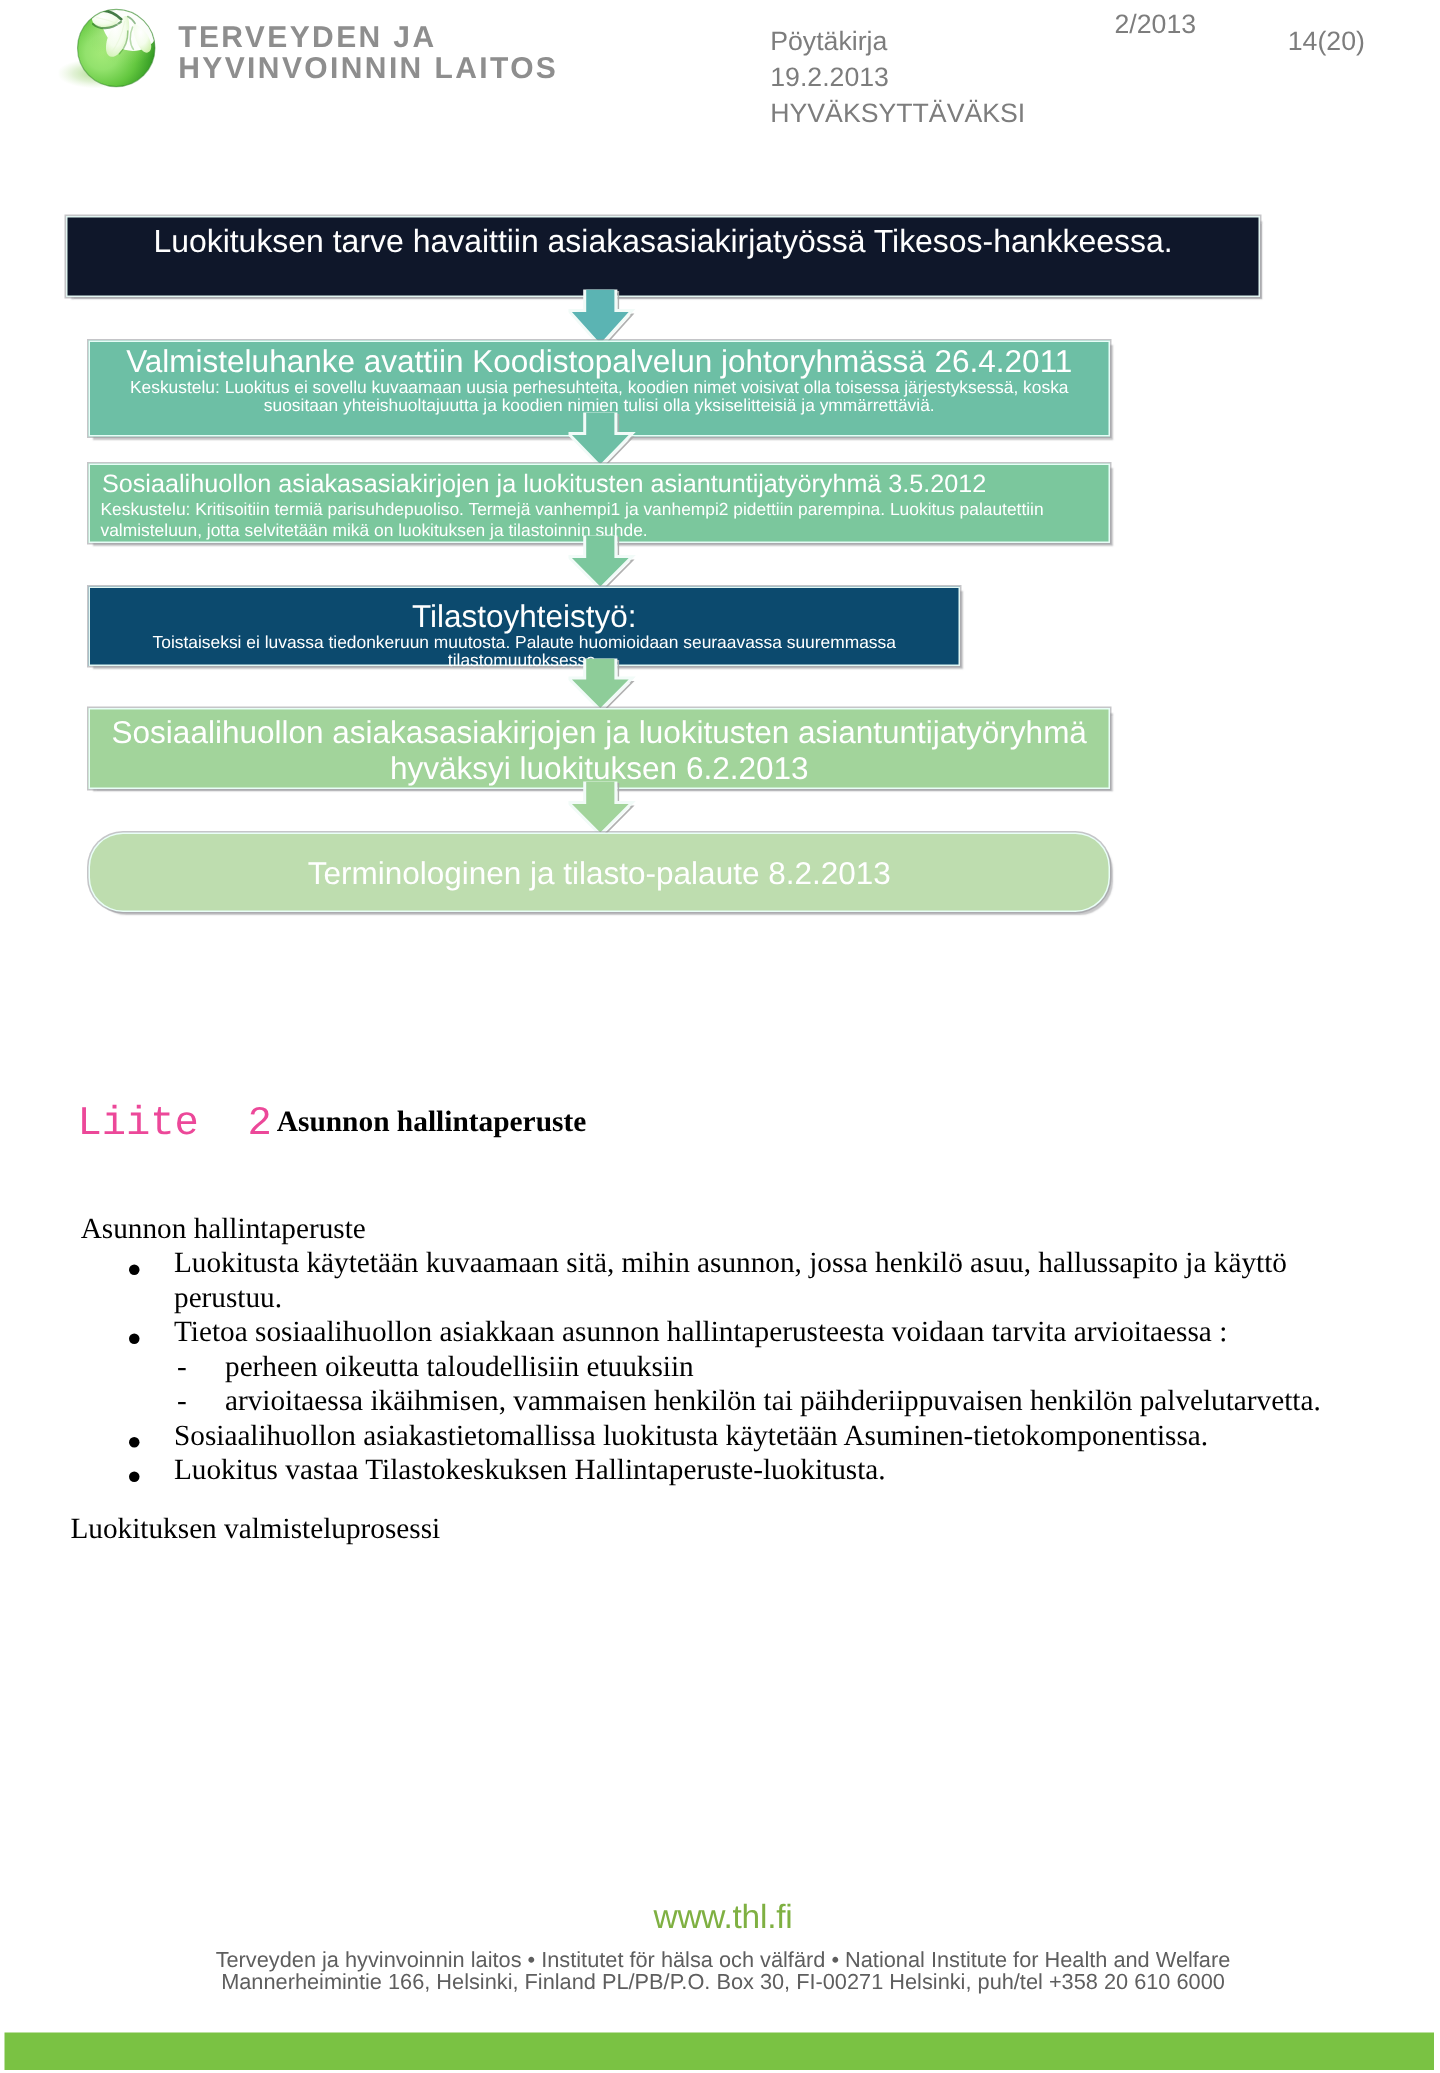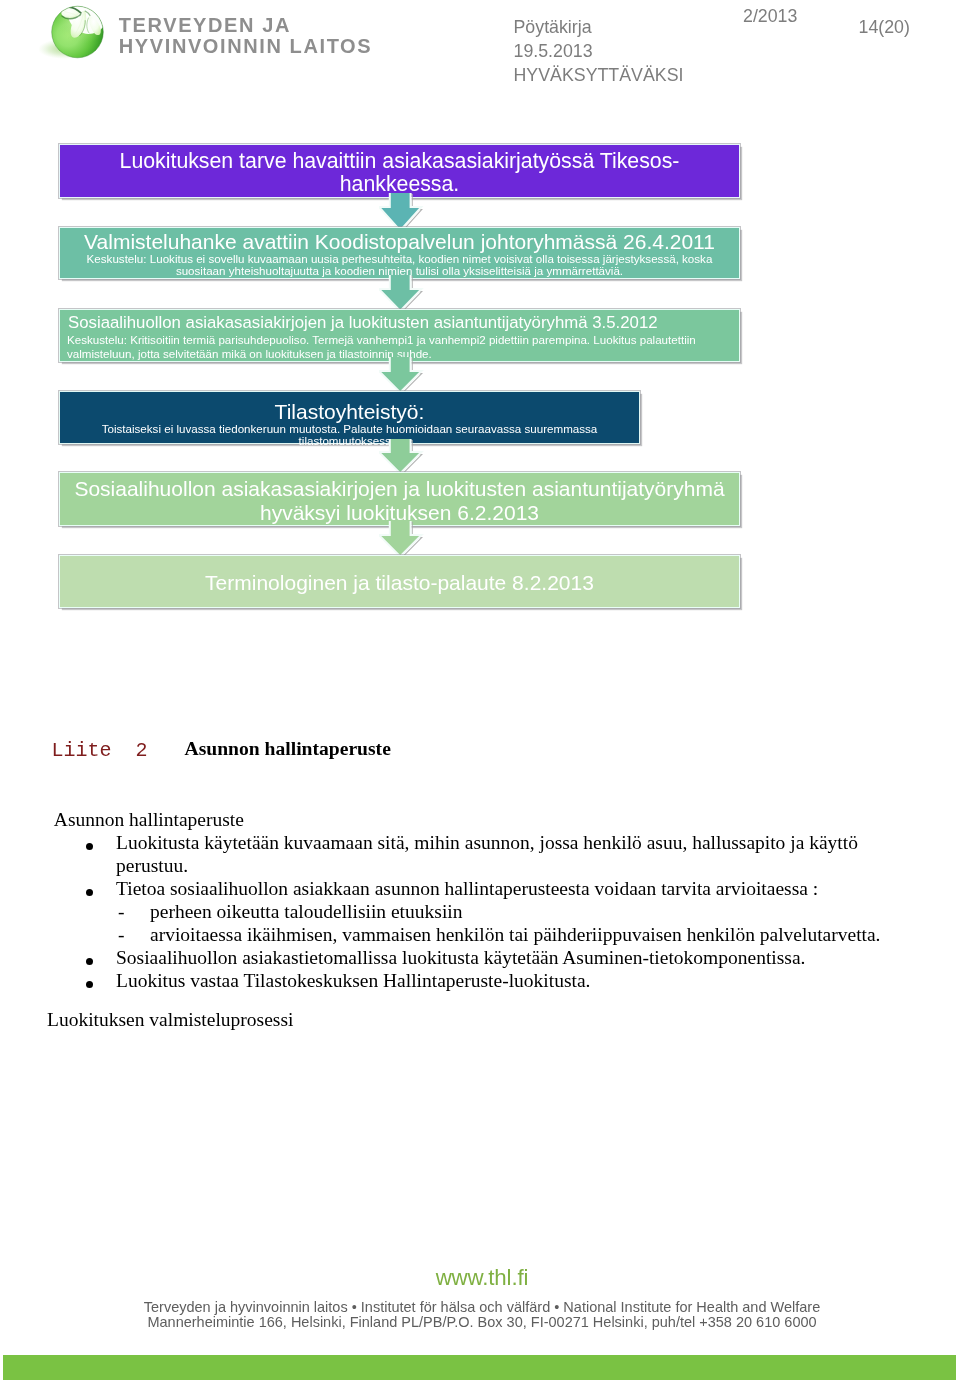--- a/index.html
+++ b/index.html
@@ -25,21 +25,21 @@
         border:1.5px solid rgba(235,255,250,.96);
         box-shadow:0 0 0 1px rgba(150,150,155,.55), 2.5px 2.5px 1px -0.5px rgba(120,120,125,.42);
         color:#ffffff;font-family:"Liberation Sans",sans-serif;text-align:center;}
   .dbox .t{display:block;font-weight:400;padding:0 8px;}
   .dbox .b{display:block;padding:0 7px;}
   .arrow{position:absolute;width:48px;}
 
   
   .appendix{position:absolute;left:0;top:734px;width:960px;height:26px;}
   .appendix .mono{position:absolute;left:51.6px;top:4.5px;font-family:"Liberation Mono",monospace;
-                  font-size:20px;line-height:23px;color:#7f1d1d;white-space:pre;}
+                  font-size:27px;line-height:23px;color:#ec4899;white-space:pre;}
   .appendix .ttl{position:absolute;left:184.5px;top:2.8px;font-family:"Liberation Serif",serif;
                  font-weight:bold;font-size:19.6px;line-height:23px;color:#000;white-space:nowrap;}
   .sect{position:absolute;left:53.8px;top:807.5px;font-family:"Liberation Serif",serif;
         font-size:19.5px;line-height:23px;color:#000;white-space:nowrap;}
   .bl{position:absolute;left:0px;top:831px;width:960px;font-family:"Liberation Serif",serif;
       font-size:19.5px;line-height:23px;color:#000;}
   .bl ul{margin:0;padding:0;list-style:none;}
   .bl li{position:relative;padding-left:116px;padding-right:92px;}
   .bl li .bullet{position:absolute;left:85.8px;top:11.6px;width:7.2px;height:7.2px;
                  border-radius:50%;background:#000;font-size:0;line-height:0;}
@@ -119,36 +119,36 @@
       </g>
       <circle cx="38.5" cy="30" r="25.8" fill="none" stroke="#2a8020" stroke-width=".8" opacity=".5"></circle>
     </svg>
   </div>
   <div class="org-name">
     <div>TERVEYDEN JA</div>
     <div>HYVINVOINNIN LAITOS</div>
   </div>
   <div class="hdr-col hdr-left">
     <div>Pöytäkirja</div>
-    <div>19.5.2013</div>
+    <div>19.2.2013</div>
     <div>HYVÄKSYTTÄVÄKSI</div>
   </div>
   <div class="hdr-col hdr-num">2/2013</div>
   <div class="hdr-col hdr-page">14(20)</div>
 
   <div class="diagram">
-      <div class="dbox" style="left: 59px; top: 143.5px; width: 681px; height: 54px; background: #6d28d9; padding-top: 5.15px;">
+      <div class="dbox" style="left: 44px; top: 143.5px; width: 796px; height: 54px; background: #0f172a; padding-top: 5.15px;">
         <span class="t" style="font-size: 21.3px; line-height: 23.4px; text-align: center;">Luokituksen tarve havaittiin asiakasasiakirjatyössä Tikesos-hankkeessa.</span>
       </div>
       <div class="arrow" style="left: 378.6px; top: 192.5px; height: 38px;"><svg width="48" height="38" viewBox="0 -3 48 38">
           <path d="M11.8 -3 L30.6 -3 L30.6 12 L40.1 12 L21.2 33 L2.3 12 L11.8 12 Z" transform="translate(2.6,1.6)" fill="none" stroke="#a8a8a8" stroke-width="1.1" opacity=".9"></path>
           <path d="M11.8 -3 L30.6 -3 L30.6 12 L40.1 12 L21.2 33 L2.3 12 L11.8 12 Z" fill="none" stroke="#f2fbf8" stroke-width="4" stroke-linejoin="miter"></path>
           <path d="M11.8 -3 L30.6 -3 L30.6 12 L40.1 12 L21.2 33 L2.3 12 L11.8 12 Z" fill="#5BB4B3"></path>
         </svg></div>
-      <div class="dbox" style="left: 59px; top: 227px; width: 681px; height: 52px; background: rgb(109, 191, 165); padding-top: 1.65px;">
+      <div class="dbox" style="left: 59px; top: 227px; width: 681px; height: 64px; background: rgb(109, 191, 165); padding-top: 1.65px;">
         <span class="t" style="font-size: 21px; line-height: 23px; text-align: center;">Valmisteluhanke avattiin Koodistopalvelun johtoryhmässä 26.4.2011</span>
         <span class="b" style="font-size: 11.6px; line-height: 12.3px; text-align: center;">Keskustelu: Luokitus ei sovellu kuvaamaan uusia perhesuhteita, koodien nimet voisivat olla toisessa järjestyksessä, koska suositaan yhteishuoltajuutta ja koodien nimien tulisi olla yksiselitteisiä ja ymmärrettäviä.</span>
       </div>
       <div class="arrow" style="left: 378.6px; top: 274.5px; height: 36.5px;"><svg width="48" height="36.5" viewBox="0 -3 48 36.5">
           <path d="M11.8 -3 L30.6 -3 L30.6 12 L40.1 12 L21.2 31.5 L2.3 12 L11.8 12 Z" transform="translate(2.6,1.6)" fill="none" stroke="#a8a8a8" stroke-width="1.1" opacity=".9"></path>
           <path d="M11.8 -3 L30.6 -3 L30.6 12 L40.1 12 L21.2 31.5 L2.3 12 L11.8 12 Z" fill="none" stroke="#f2fbf8" stroke-width="4" stroke-linejoin="miter"></path>
           <path d="M11.8 -3 L30.6 -3 L30.6 12 L40.1 12 L21.2 31.5 L2.3 12 L11.8 12 Z" fill="#6DBFA5"></path>
         </svg></div>
       <div class="dbox" style="left: 59px; top: 309px; width: 681px; height: 53px; background: rgb(123, 199, 157); padding-top: 1.85px;">
         <span class="t" style="font-size: 16.8px; line-height: 21.5px; text-align: left;">Sosiaalihuollon asiakasasiakirjojen ja luokitusten asiantuntijatyöryhmä 3.5.2012</span>
@@ -169,21 +169,21 @@
           <path d="M11.8 -3 L30.6 -3 L30.6 11 L40.1 11 L21.2 30 L2.3 11 L11.8 11 Z" fill="#8ECD99"></path>
         </svg></div>
       <div class="dbox" style="left: 59px; top: 472px; width: 681px; height: 54px; background: rgb(162, 212, 155); padding-top: 4.35px;">
         <span class="t" style="font-size: 21px; line-height: 23.3px; text-align: center;">Sosiaalihuollon asiakasasiakirjojen ja luokitusten asiantuntijatyöryhmä hyväksyi luokituksen 6.2.2013</span>
       </div>
       <div class="arrow" style="left: 378.6px; top: 521px; height: 36px;"><svg width="48" height="36" viewBox="0 -3 48 36">
           <path d="M11.8 -3 L30.6 -3 L30.6 12 L40.1 12 L21.2 31 L2.3 12 L11.8 12 Z" transform="translate(2.6,1.6)" fill="none" stroke="#a8a8a8" stroke-width="1.1" opacity=".9"></path>
           <path d="M11.8 -3 L30.6 -3 L30.6 12 L40.1 12 L21.2 31 L2.3 12 L11.8 12 Z" fill="none" stroke="#f2fbf8" stroke-width="4" stroke-linejoin="miter"></path>
           <path d="M11.8 -3 L30.6 -3 L30.6 12 L40.1 12 L21.2 31 L2.3 12 L11.8 12 Z" fill="#A2D49B"></path>
         </svg></div>
-      <div class="dbox" style="left: 59px; top: 554.5px; width: 681px; height: 53px; background: rgb(190, 221, 175); padding-top: 14.3px;">
+      <div class="dbox" style="left: 59px; top: 554.5px; width: 681px; height: 53px; background: rgb(190, 221, 175); padding-top: 14.3px; border-radius: 23px;">
         <span class="t" style="font-size: 21px; line-height: 25px; text-align: center;">Terminologinen ja tilasto-palaute 8.2.2013</span>
       </div>
     </div>
 
   <div class="appendix">
     <span class="mono">Liite  2</span>
       <span class="ttl">Asunnon hallintaperuste</span>
   </div>
   <div class="sect">Asunnon hallintaperuste</div>
   <div class="bl">

